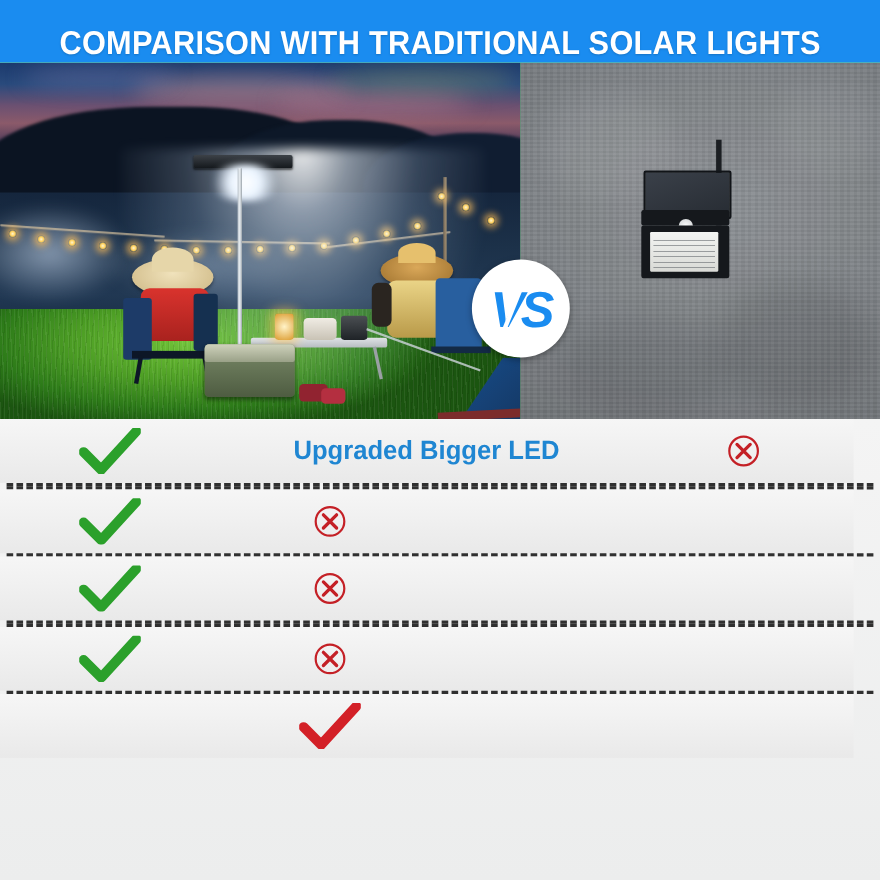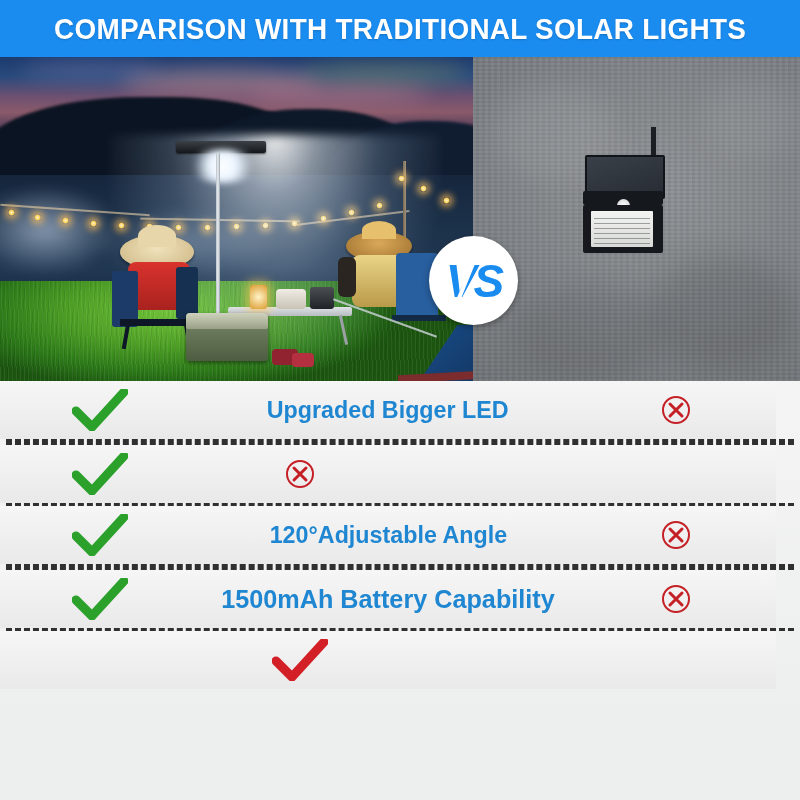--- a/index.html
+++ b/index.html
@@ -8,21 +8,21 @@
     font-family:"Liberation Sans", sans-serif;
     background:#f2f2f2;
     overflow:hidden;
   }
   .page{position:relative;width:800px;height:800px;}
 
   
   .header{
     position:absolute;left:0;top:0;width:800px;height:57px;
     background:#1a8cf0;
-    display:flex;align-items:center;justify-content:center;
+    display:flex;align-items:flex-end;justify-content:center;
   }
   .header-title{
     color:#ffffff;
     font-size:30px;
     font-weight:bold;
     letter-spacing:0.3px;
     transform:scaleX(0.93);
     white-space:nowrap;
     text-shadow:0 1px 2px rgba(0,0,0,0.18);
     font-family:"Liberation Sans", sans-serif;
@@ -334,43 +334,37 @@
       </div>
     </div>
     <div class="sep"></div>
 
     <div class="row">
       <div class="cell-left">
         <svg class="chk" width="56" height="42" viewBox="0 0 56 42">
           <path d="M4 22 L20 38 L52 3" fill="none" stroke="#2ba02b" stroke-width="9" stroke-linecap="round" stroke-linejoin="round"></path>
         </svg>
       </div>
-      <div class="cell-mid">
-        <span class="feature-label">120°Adjustable Angle</span>
-      </div>
       <div class="cell-right">
         <svg class="xmark" width="32" height="32" viewBox="0 0 32 32">
           <circle cx="16" cy="16" r="13" fill="none" stroke="#c42026" stroke-width="2"></circle>
           <path d="M10 10 L22 22 M22 10 L10 22" stroke="#c42026" stroke-width="3" stroke-linecap="round"></path>
         </svg>
       </div>
     </div>
     <div class="sep"></div>
 
     <div class="sep"></div>
 
     <div class="row">
       <div class="cell-left">
         <svg class="chk" width="56" height="42" viewBox="0 0 56 42">
           <path d="M4 22 L20 38 L52 3" fill="none" stroke="#2ba02b" stroke-width="9" stroke-linecap="round" stroke-linejoin="round"></path>
         </svg>
       </div>
-      <div class="cell-mid">
-        <span class="feature-label label-big">1500mAh Battery Capability</span>
-      </div>
       <div class="cell-right">
         <svg class="xmark" width="32" height="32" viewBox="0 0 32 32">
           <circle cx="16" cy="16" r="13" fill="none" stroke="#c42026" stroke-width="2"></circle>
           <path d="M10 10 L22 22 M22 10 L10 22" stroke="#c42026" stroke-width="3" stroke-linecap="round"></path>
         </svg>
       </div>
     </div>
     <div class="sep"></div>
 
     <div class="row">

